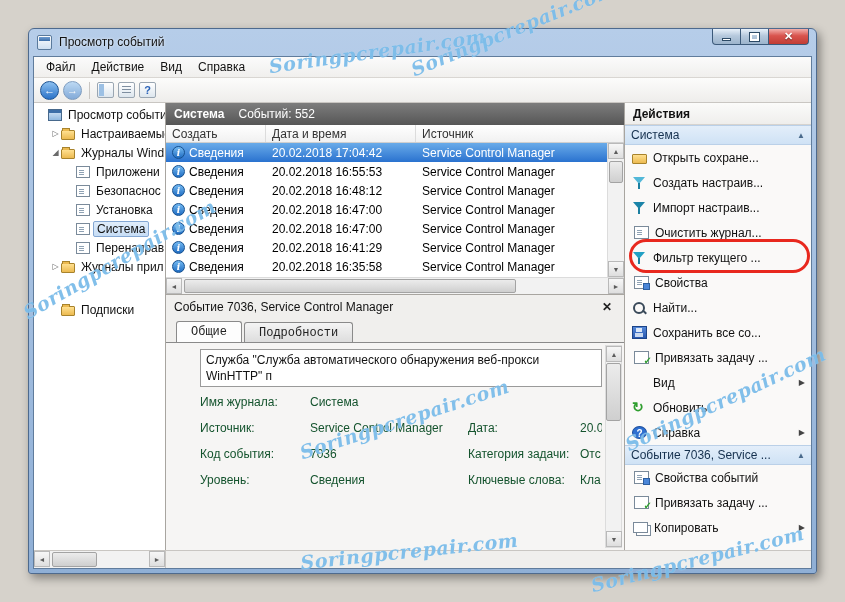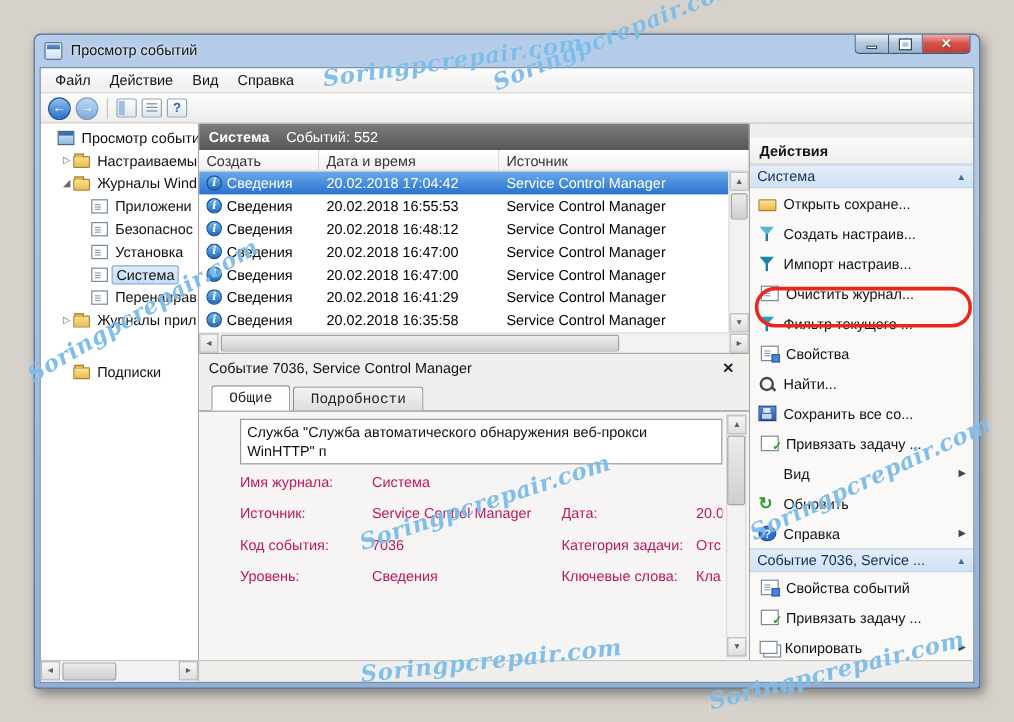--- a/index.html
+++ b/index.html
@@ -88,30 +88,30 @@
   .detail-title { height:24px; flex:0 0 24px; display:flex; align-items:center; padding:0 8px; color:#111; }
   .detail-title .dt-text { flex:1; }
   .dt-close { color:#222; font-weight:bold; font-size:12px; padding:0 4px; }
   .tabs { height:23px; flex:0 0 23px; display:flex; align-items:flex-end; padding-left:10px; position:relative;font-family:Liberation Mono, monospace; }
   .tab { padding:3px 14px 2px; border:1px solid #8a8a8a; border-bottom:none; border-radius:3px 3px 0 0;
     background:linear-gradient(#f4f4f4,#dddddd); margin-right:2px; color:#222; position:relative; z-index:1; }
   .tab.active { background:#fdfdfd; z-index:3; padding-bottom:3px; }
   .tabpage { flex:1; border-top:1px solid #8a8a8a; background:#f6f5f4; position:relative; padding:6px 22px 0 34px; min-height:0; }
   .descbox { height:38px; background:#fff; border:1px solid #9a9a9a; padding:2px 5px; overflow:hidden; line-height:16px; color:#111; }
   .fields { margin-top:8px; }
-  .f-row { display:flex; height:26px; align-items:flex-start; color:#be185d; }
+  .f-row { display:flex; height:26px; align-items:flex-start; color:#14532d; }
   .f { overflow:hidden; white-space:nowrap; }
   .f.l1 { width:110px; flex:0 0 110px; }
   .f.v1 { width:158px; flex:0 0 158px; }
   .f.l2 { width:112px; flex:0 0 112px; }
   .f.v2 { flex:1; }
   .detail-vscroll { position:absolute; right:2px; top:2px; bottom:2px; width:17px; background:#f2f2f2; border:1px solid #dcdcdc; display:flex; flex-direction:column; }
 
   
-  .actions-panel { width:186px; flex:0 0 186px; background:#faf9f8; display:flex; flex-direction:column; overflow:hidden;margin-top:12px; }
+  .actions-panel { width:186px; flex:0 0 186px; background:#faf9f8; display:flex; flex-direction:column; overflow:hidden; }
   .actions-title { height:22px; flex:0 0 22px; display:flex; align-items:center; padding-left:8px; font-weight:bold; color:#111;
     background:linear-gradient(#fbfbfa,#efeeec); border-bottom:1px solid #d6d3cf; }
   .act-header { height:20px; display:flex; align-items:center; padding:0 6px;
     background:linear-gradient(#e3eefa,#cfe2f5); border-top:1px solid #bad0e8; border-bottom:1px solid #bad0e8; color:#15304e; }
   .ah-label { flex:1; overflow:hidden; white-space:nowrap; }
   .ah-collapse { font-size:8px; color:#4a6a8c; }
   .act-item { height:25px; display:flex; align-items:center; padding:0 6px 0 7px; gap:6px; background:#faf9f8; color:#111; }
   .alabel { flex:1; overflow:hidden; white-space:nowrap; }
   .asub { font-size:8px; color:#444; }
   .aicon { width:15px; height:14px; flex:0 0 15px; position:relative; }

